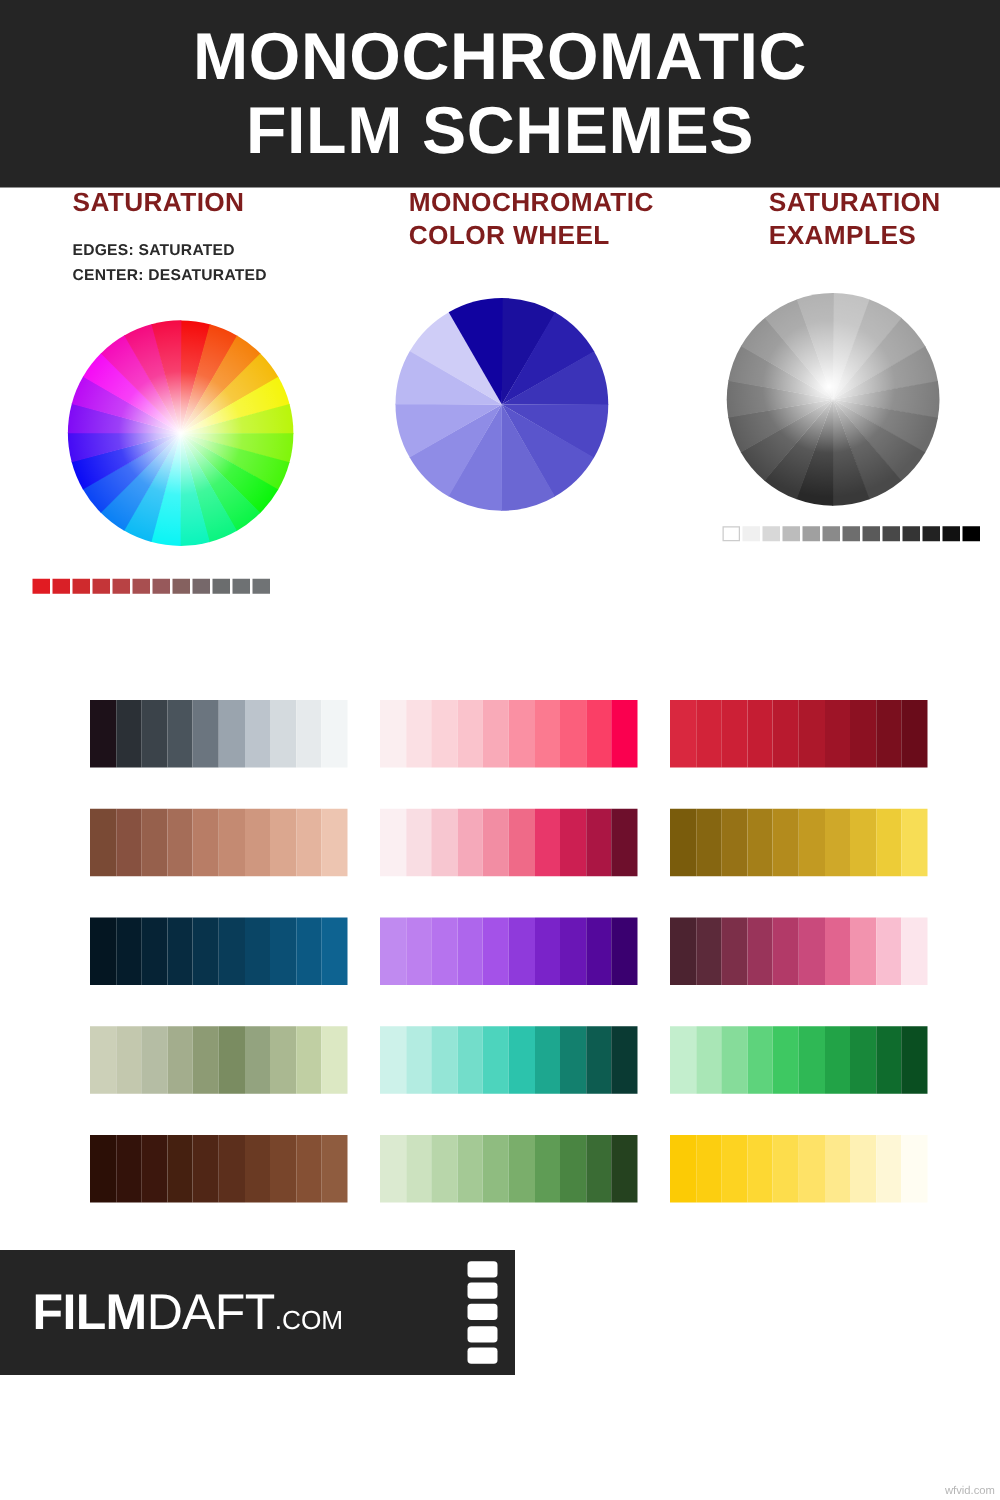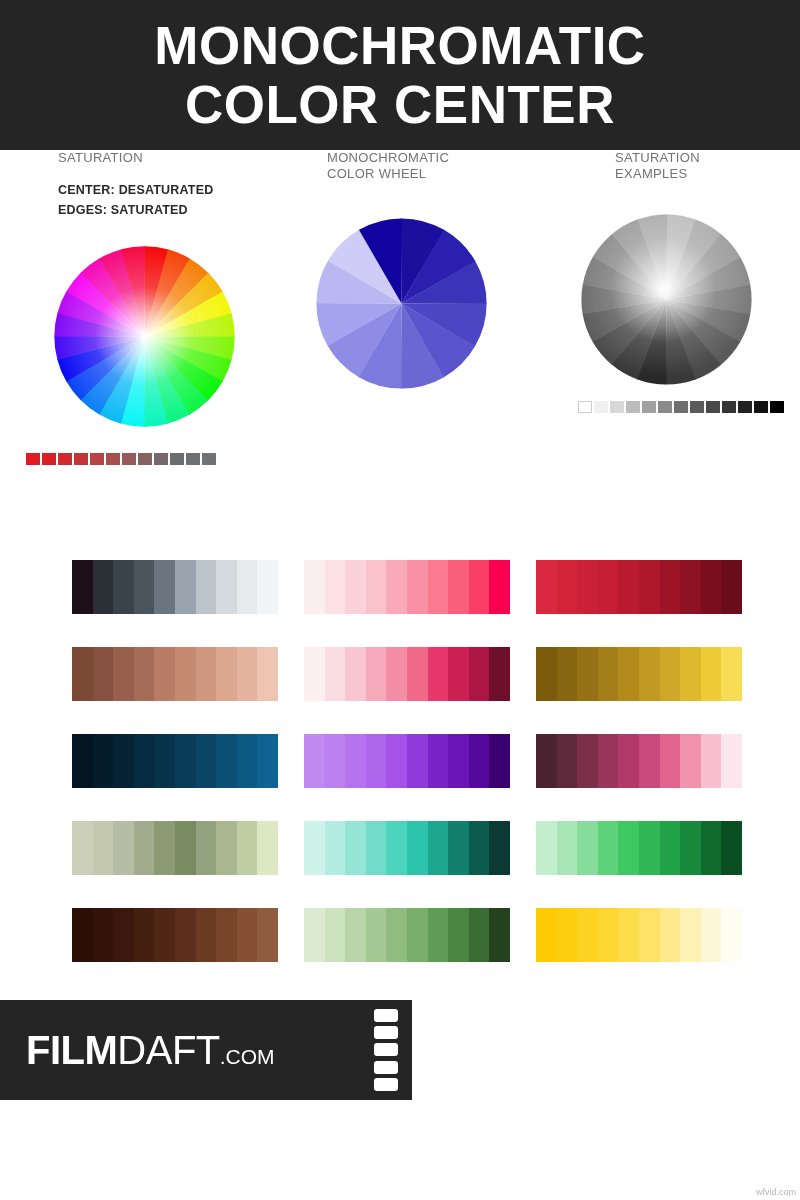--- a/index.html
+++ b/index.html
@@ -29,21 +29,21 @@
   }
 
   
   .panels { position: absolute; left:0; top: 150px; width: 800px; height: 340px; }
   .panel { position: absolute; top: 0; }
   .panel-1 { left: 20px;  width: 250px; }
   .panel-2 { left: 295px; width: 235px; }
   .panel-3 { left: 570px; width: 225px; }
 
   .panel-title {
-    font-size: 13px; font-weight: 400; color: #737373;
+    font-size: 21px; font-weight: 700; color: #7f1d1d;
     letter-spacing: 0.3px; line-height: 1.25;
   }
   .panel-1 .panel-title { padding-left: 38px; }
   .panel-2 .panel-title { padding-left: 32px; }
   .panel-3 .panel-title { padding-left: 45px; }
 
   .panel-sub {
     font-size: 12.5px; font-weight: 700; color: #2a2a2a;
     letter-spacing: 0.2px; line-height: 1.55;
     margin-top: 15px; padding-left: 38px;
@@ -105,30 +105,30 @@
     font-size: 9px; color: #b6b6b6;
   }
 </style>
 </head>
 <body>
 
 <div class="page">
 
   <div class="header">
     <div class="line">MONOCHROMATIC</div>
-    <div class="line">COLOR CENTER</div>
+    <div class="line">FILM SCHEMES</div>
   </div>
 
   <div class="panels">
 
     <div class="panel panel-1">
       <div class="panel-title">SATURATION</div>
       <div class="panel-sub">
+        <div>EDGES: SATURATED</div>
         <div>CENTER: DESATURATED</div>
-        <div>EDGES: SATURATED</div>
       </div>
       <div class="wheel-wrap" style="margin-top:14px; padding-left:22px;">
         <svg class="wheel" width="205" height="205" viewBox="0 0 200 200">
           <defs>
             <radialGradient id="satfade" cx="50%" cy="50%" r="50%">
               <stop offset="0%" stop-color="#ffffff" stop-opacity="1"></stop>
               <stop offset="22%" stop-color="#ffffff" stop-opacity="0.72"></stop>
               <stop offset="55%" stop-color="#ffffff" stop-opacity="0.22"></stop>
               <stop offset="100%" stop-color="#ffffff" stop-opacity="0"></stop>
             </radialGradient>

